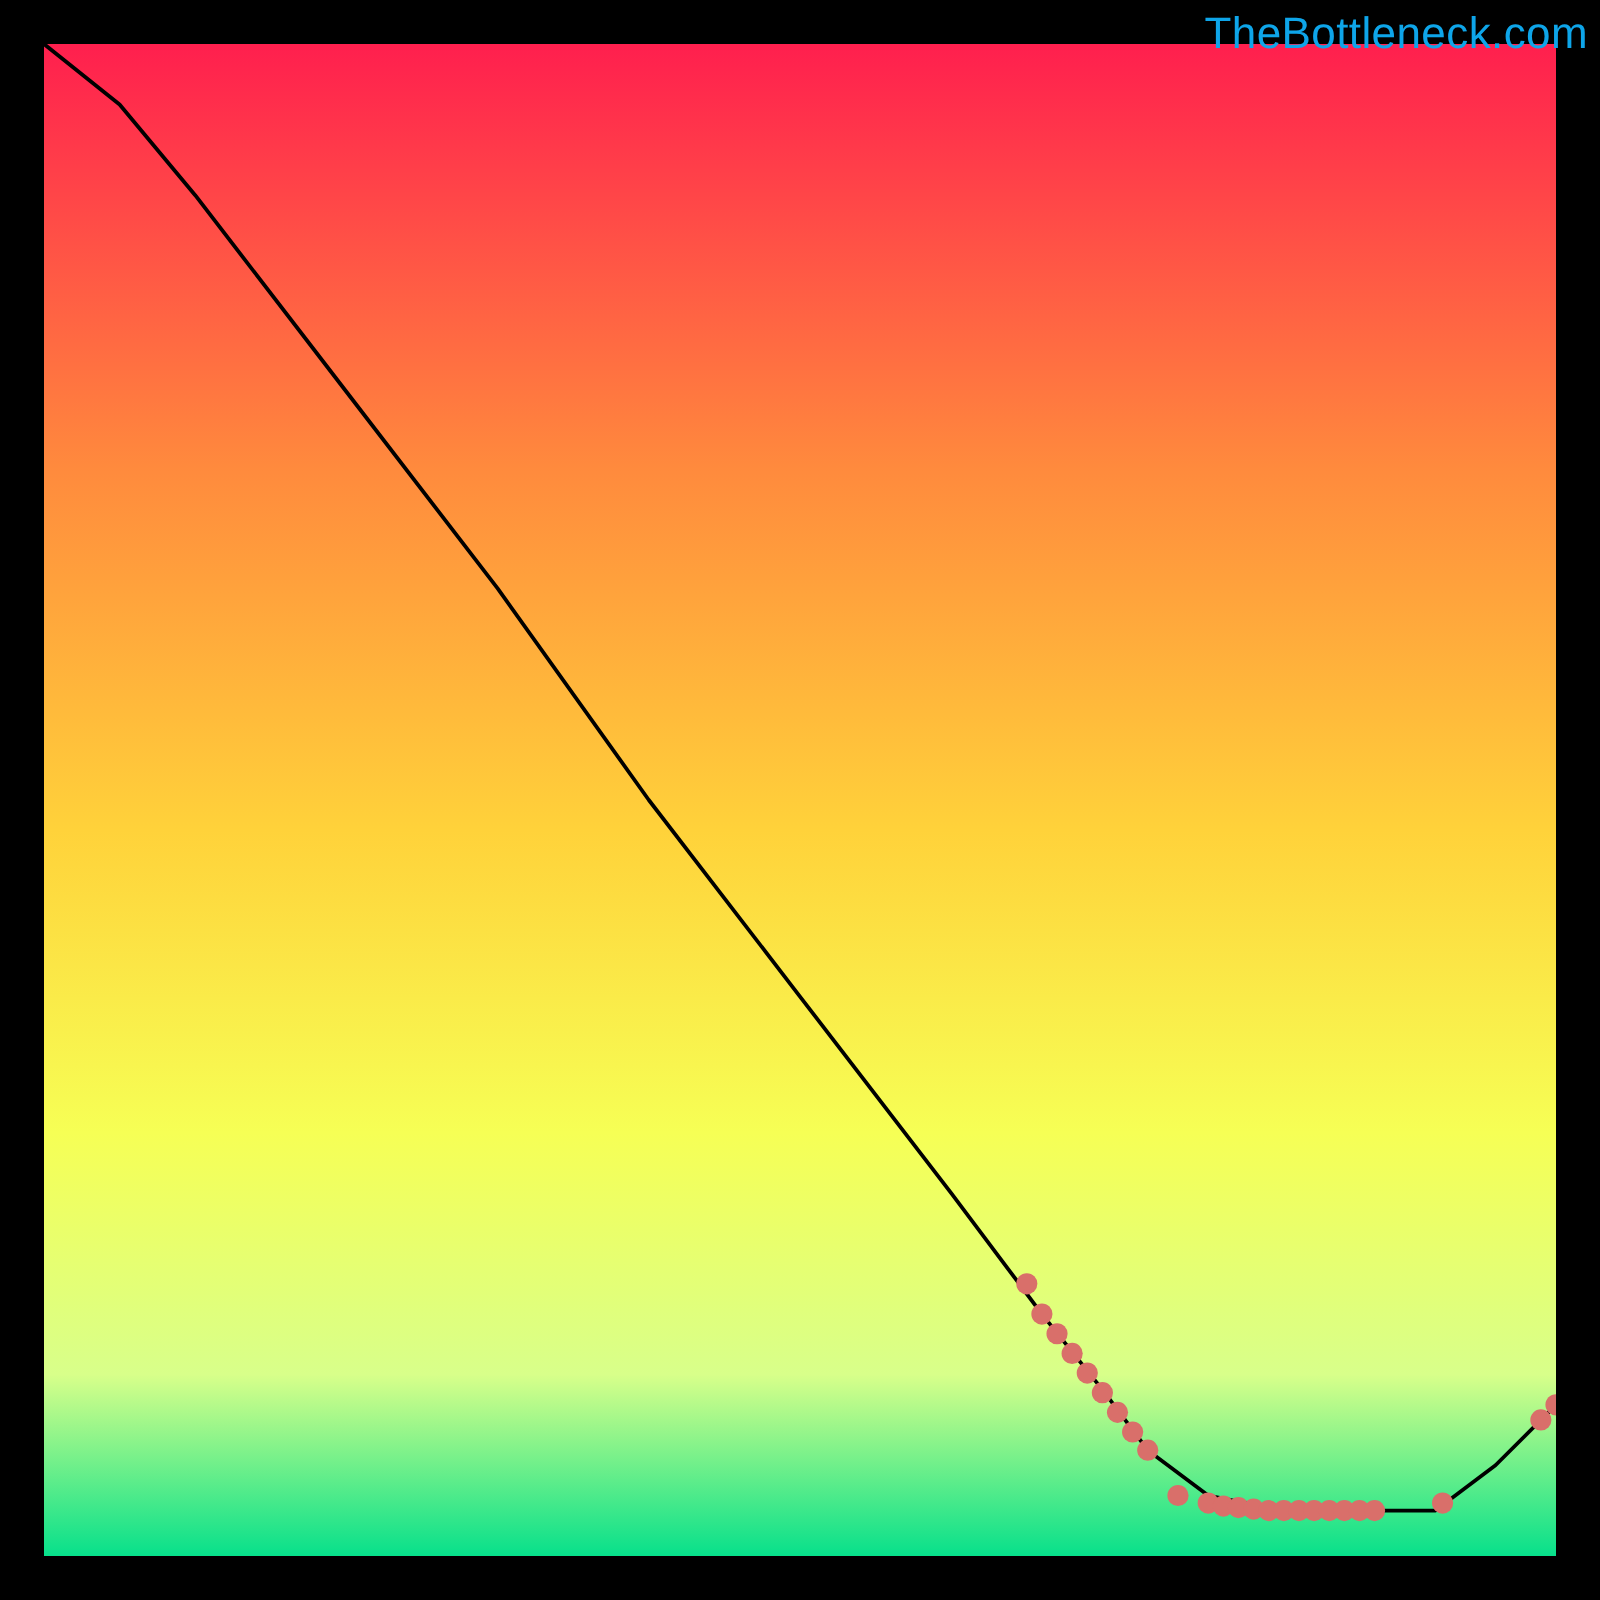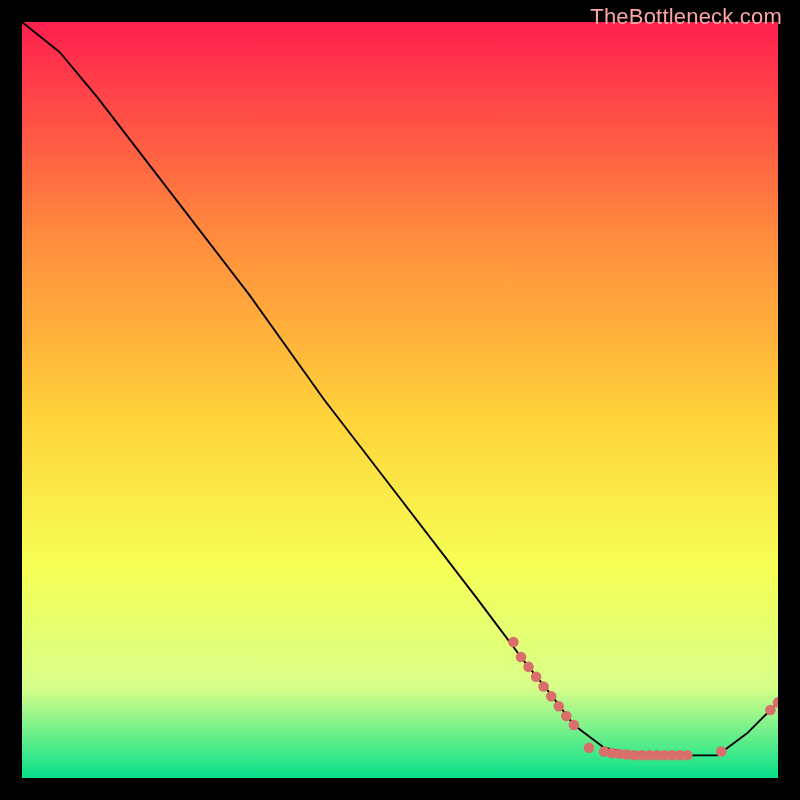--- a/index.html
+++ b/index.html
@@ -7,22 +7,22 @@
     width: 800px;
     height: 800px;
     background: #000;
     position: relative;
     font-family: Arial, Helvetica, sans-serif;
     overflow: hidden;
   }
   .watermark {
     position: absolute;
     top: 4px;
-    right: 18px;
-    color: #fca5a5;
+    right: 6px;
+    color: #0ea5e9;
     font-size: 22px;
     font-weight: 500;
     letter-spacing: 0.2px;
     z-index: 30;
   }
   .plot-area {
     position: absolute;
     left: 22px;
     top: 22px;
     width: 756px;

